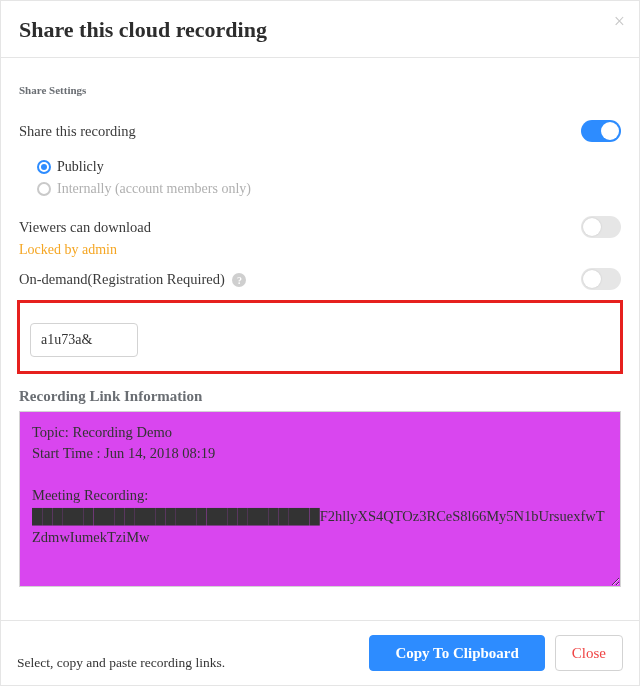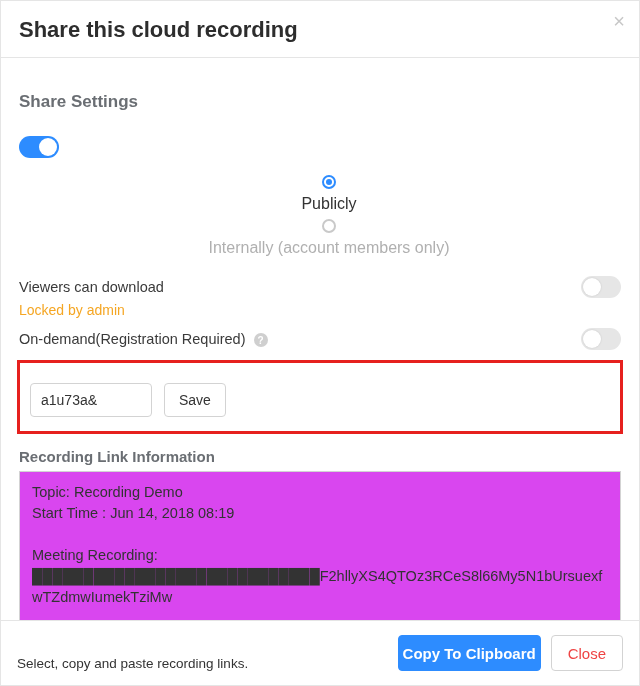--- a/index.html
+++ b/index.html
@@ -1,15 +1,15 @@
 <!DOCTYPE html>
 <html><head>
 <meta charset="utf-8">
 <style>
-  * { box-sizing: border-box; }
+  * { box-sizing: border-box; font-family: Liberation Serif, serif; }
   body {
     margin: 0;
     font-family: -apple-system, BlinkMacSystemFont, "Segoe UI", Helvetica, Arial, sans-serif;
     background: #fff;
     color: #333;
     width: 640px;
     height: 686px;
     overflow: hidden;
   }
   .modal {
@@ -39,45 +39,44 @@
     line-height: 1;
     cursor: pointer;
     font-weight: 300;
   }
   .modal-body {
     padding: 18px 18px 0 18px;
     flex: 1;
     overflow: auto;
   }
   .section-title {
-    font-size: 17px;
+    font-size: 11px;
     font-weight: 600;
     color: #6a6e73;
-    margin: 16px 0 18px 0;
+    margin: 8px 0 18px 0;
   }
   .row {
     display: flex;
     align-items: center;
     justify-content: space-between;
     padding: 6px 0;
   }
   .row-label {
     font-size: 14.5px;
     color: #3a3a3a;
   }
   .sub-options {
     padding: 8px 0 10px 18px;
   }
   .radio-opt {
     display: flex;
     align-items: center;
     gap: 6px;
     padding: 3px 0;
-    font-size: 16px;
-    flex-direction: column;
+    font-size: 14px;
   }
   .radio-opt.sel { color: #333; }
   .radio-opt.unsel { color: #b0b0b0; }
   .radio-circle {
     width: 14px; height: 14px; border-radius: 50%;
     display: inline-flex; align-items: center; justify-content: center;
   }
   .radio-sel { border: 2px solid #2D8CFF; }
   .radio-sel::after { content:""; width:6px; height:6px; background:#2D8CFF; border-radius:50%; }
   .radio-unsel { border: 2px solid #c9c9c9; }
@@ -105,21 +104,21 @@
   }
   
   .highlight-box {
     border: 3px solid #e6201e;
     padding: 8px 10px 14px 10px;
     margin: 4px -2px 14px -2px;
   }
   .pw-controls { display:flex; gap:12px; margin-top:12px; }
   .text-input {
     border: 1px solid #d3d3d3; border-radius: 4px;
-    height: 34px; padding: 0 10px; font-size: 14px; width: 122px;
+    height: 34px; padding: 0 10px; font-size: 14px; width: 108px;
     color:#333;
   }
   .btn {
     border: 1px solid #d3d3d3; border-radius: 4px; background:#fff;
     height: 34px; padding: 0 14px; font-size: 14px; cursor:pointer;
     color:#333;
   }
   
   .link-title {
     font-size: 15px; font-weight:600; color:#6a6e73;
@@ -135,21 +134,21 @@
   .modal-footer {
     border-top: 1px solid #e5e5e5;
     padding: 14px 16px;
     display:flex; align-items:flex-end; justify-content: space-between;
     gap: 14px;
   }
   .footer-text { font-size: 13.5px; color:#333; }
   .footer-actions { display:flex; gap:10px; }
   .btn-primary {
     background:#2D8CFF; color:#fff; border:1px solid #2D8CFF;
-    height: 36px; padding: 0 4px; border-radius:4px; font-size:15px;
+    height: 36px; padding: 0 25px; border-radius:4px; font-size:15px;
     font-weight:600; cursor:pointer;
   }
   .btn-secondary {
     background:#fff; color:#ef4444; border:1px solid #d3d3d3;
     height: 36px; padding: 0 16px; border-radius:4px; font-size:15px;
     cursor:pointer;
   }
 </style>
 </head>
 <body>
@@ -160,20 +159,21 @@
     <h1 class="modal-title">Share this cloud recording</h1>
     <span class="close-x">×</span>
   </div>
 
   <div class="modal-body">
 
     <div class="section-title">Share Settings</div>
 
     
     <div class="row">
+      <span class="row-label">Share this recording</span>
       <span class="toggle on">
           <span class="knob"></span>
         </span>
     </div>
     <div class="sub-options">
       <div class="radio-opt sel">
         <span class="radio-circle radio-sel"></span>
         <span>Publicly</span>
       </div>
       <div class="radio-opt unsel">
@@ -199,21 +199,20 @@
       </span>
       <span class="toggle off">
           <span class="knob"></span>
         </span>
     </div>
 
     
     <div class="highlight-box">
       <div class="pw-controls">
         <input class="text-input" type="text" value="a1u73a&amp;" style="">
-        <button class="btn">Save</button>
       </div>
     </div>
 
     
     <div class="link-title">Recording Link Information</div>
     <textarea class="link-area" readonly="" style="">Topic: Recording Demo
 Start Time : Jun 14, 2018 08:19
 
 Meeting Recording:
 ████████████████████████████F2hllyXS4QTOz3RCeS8l66My5N1bUrsuexfwTZdmwIumekTziMw</textarea>

